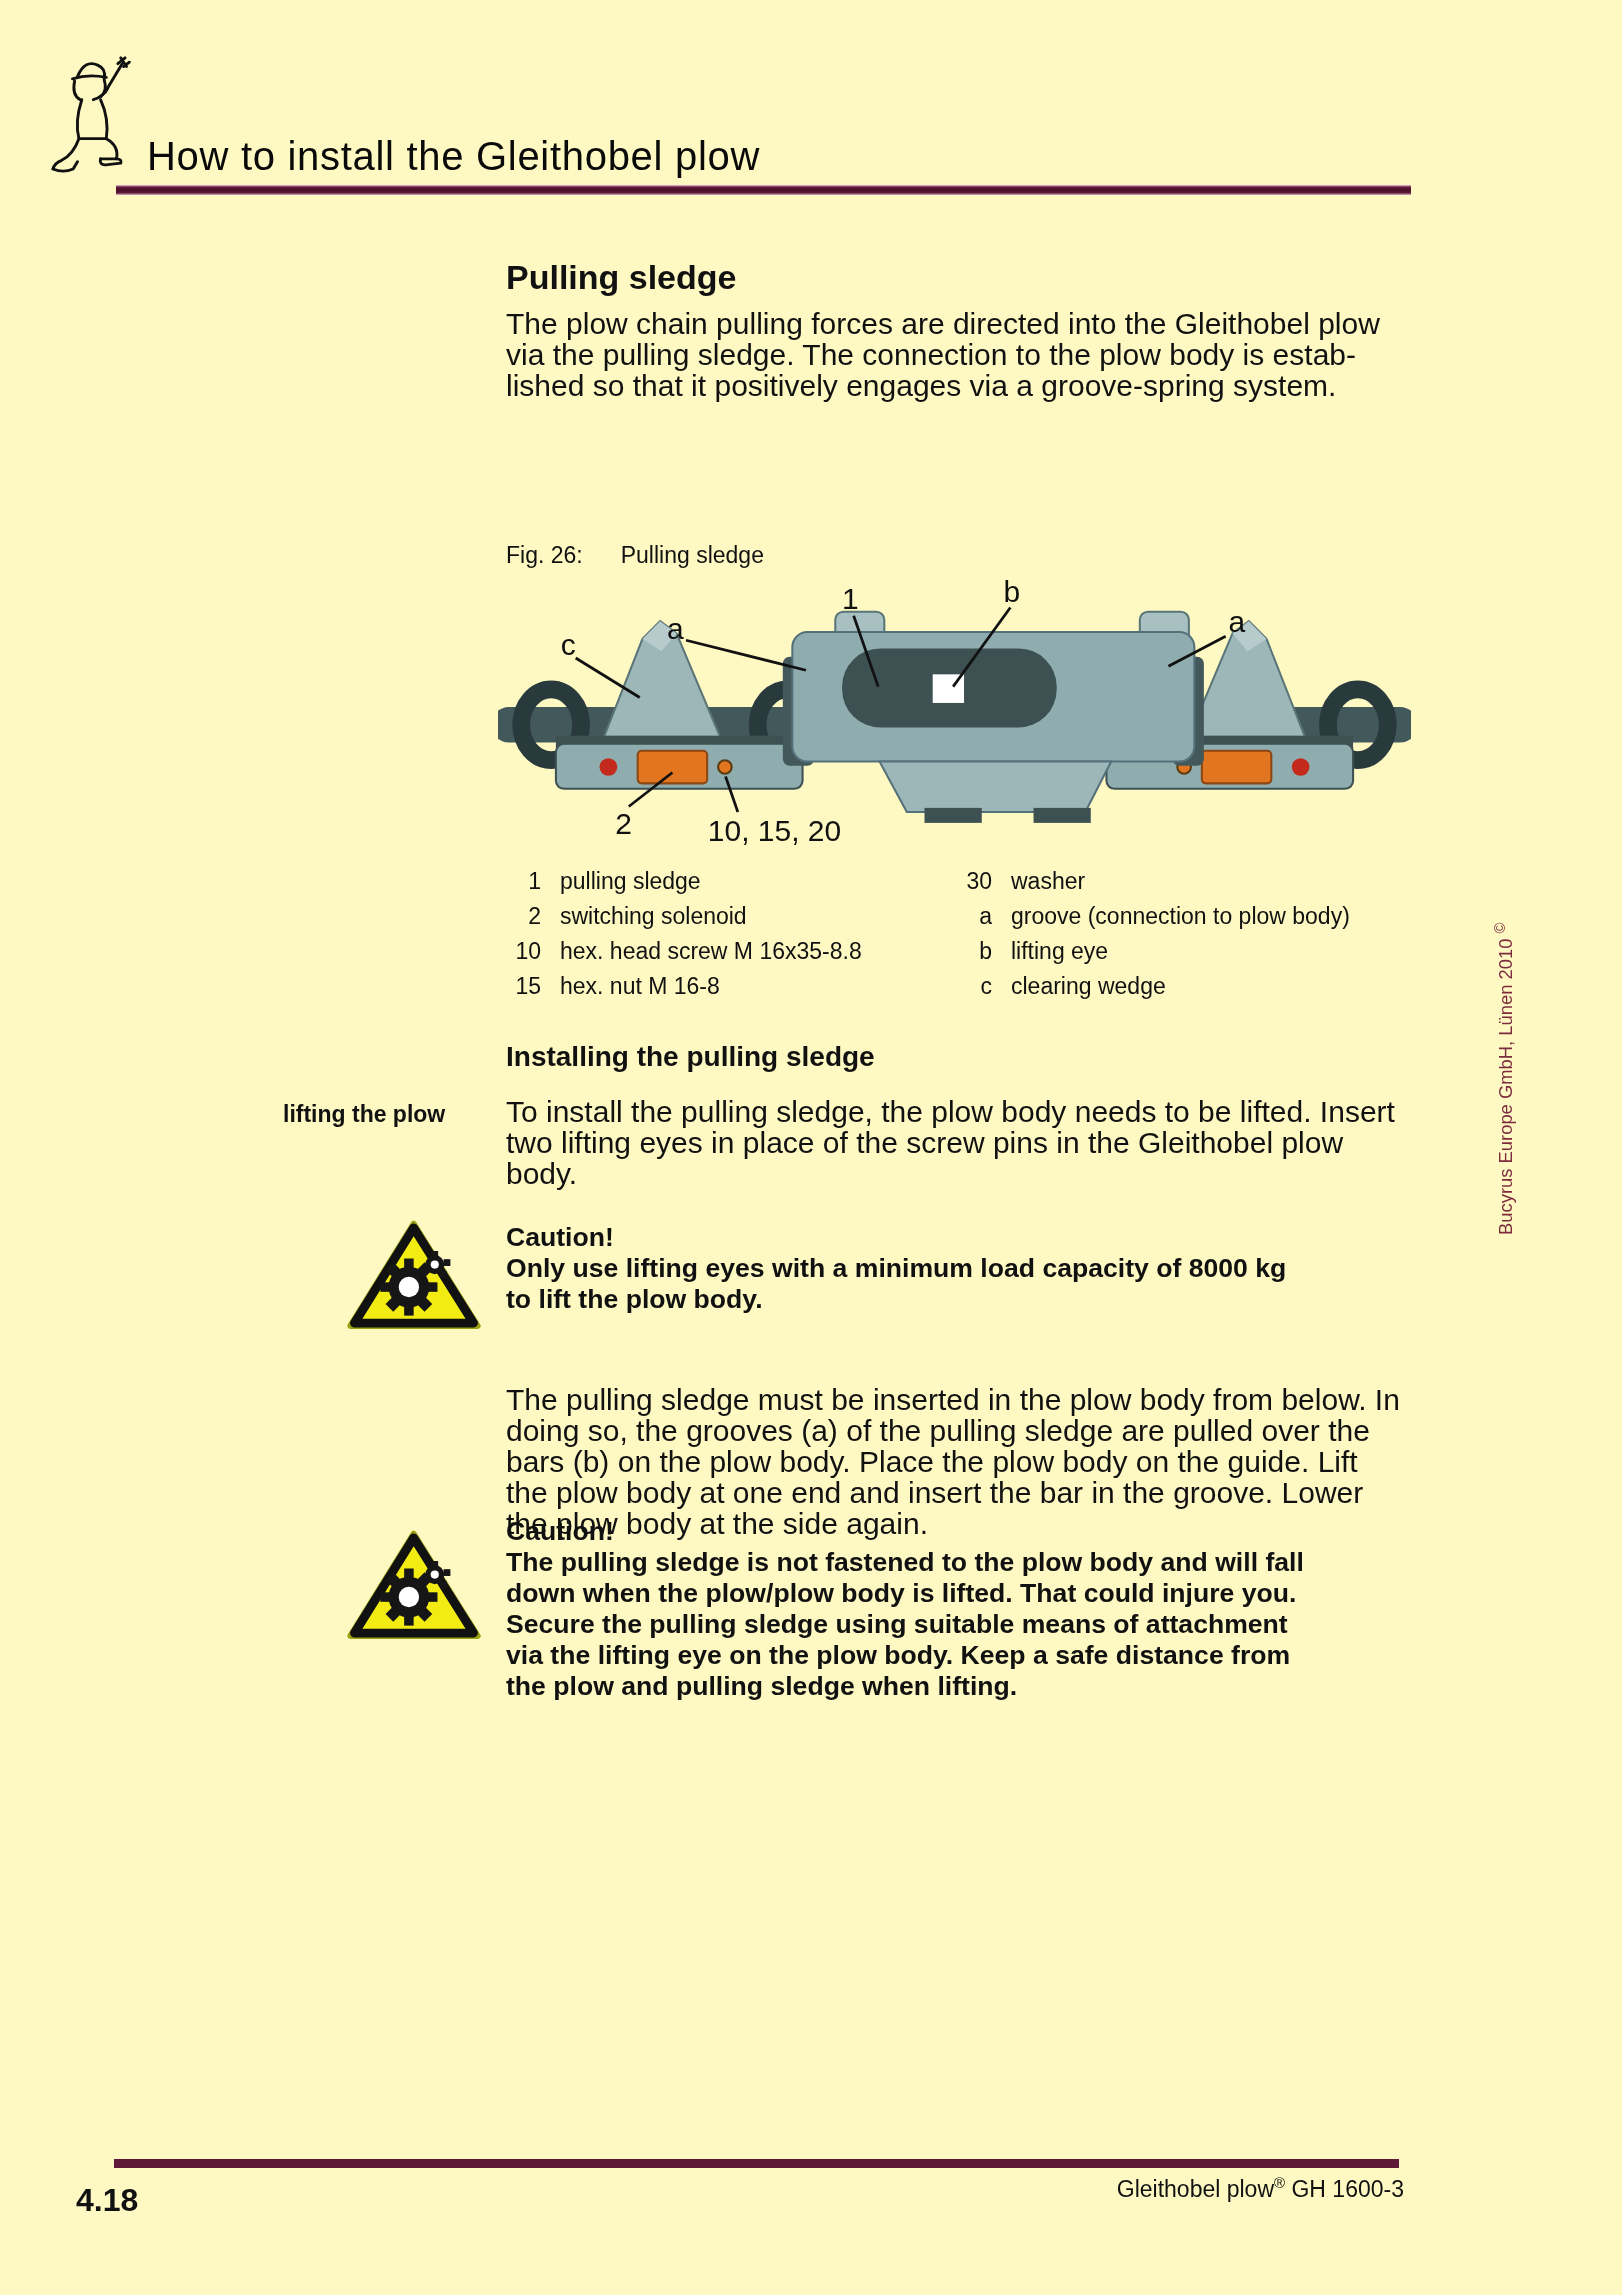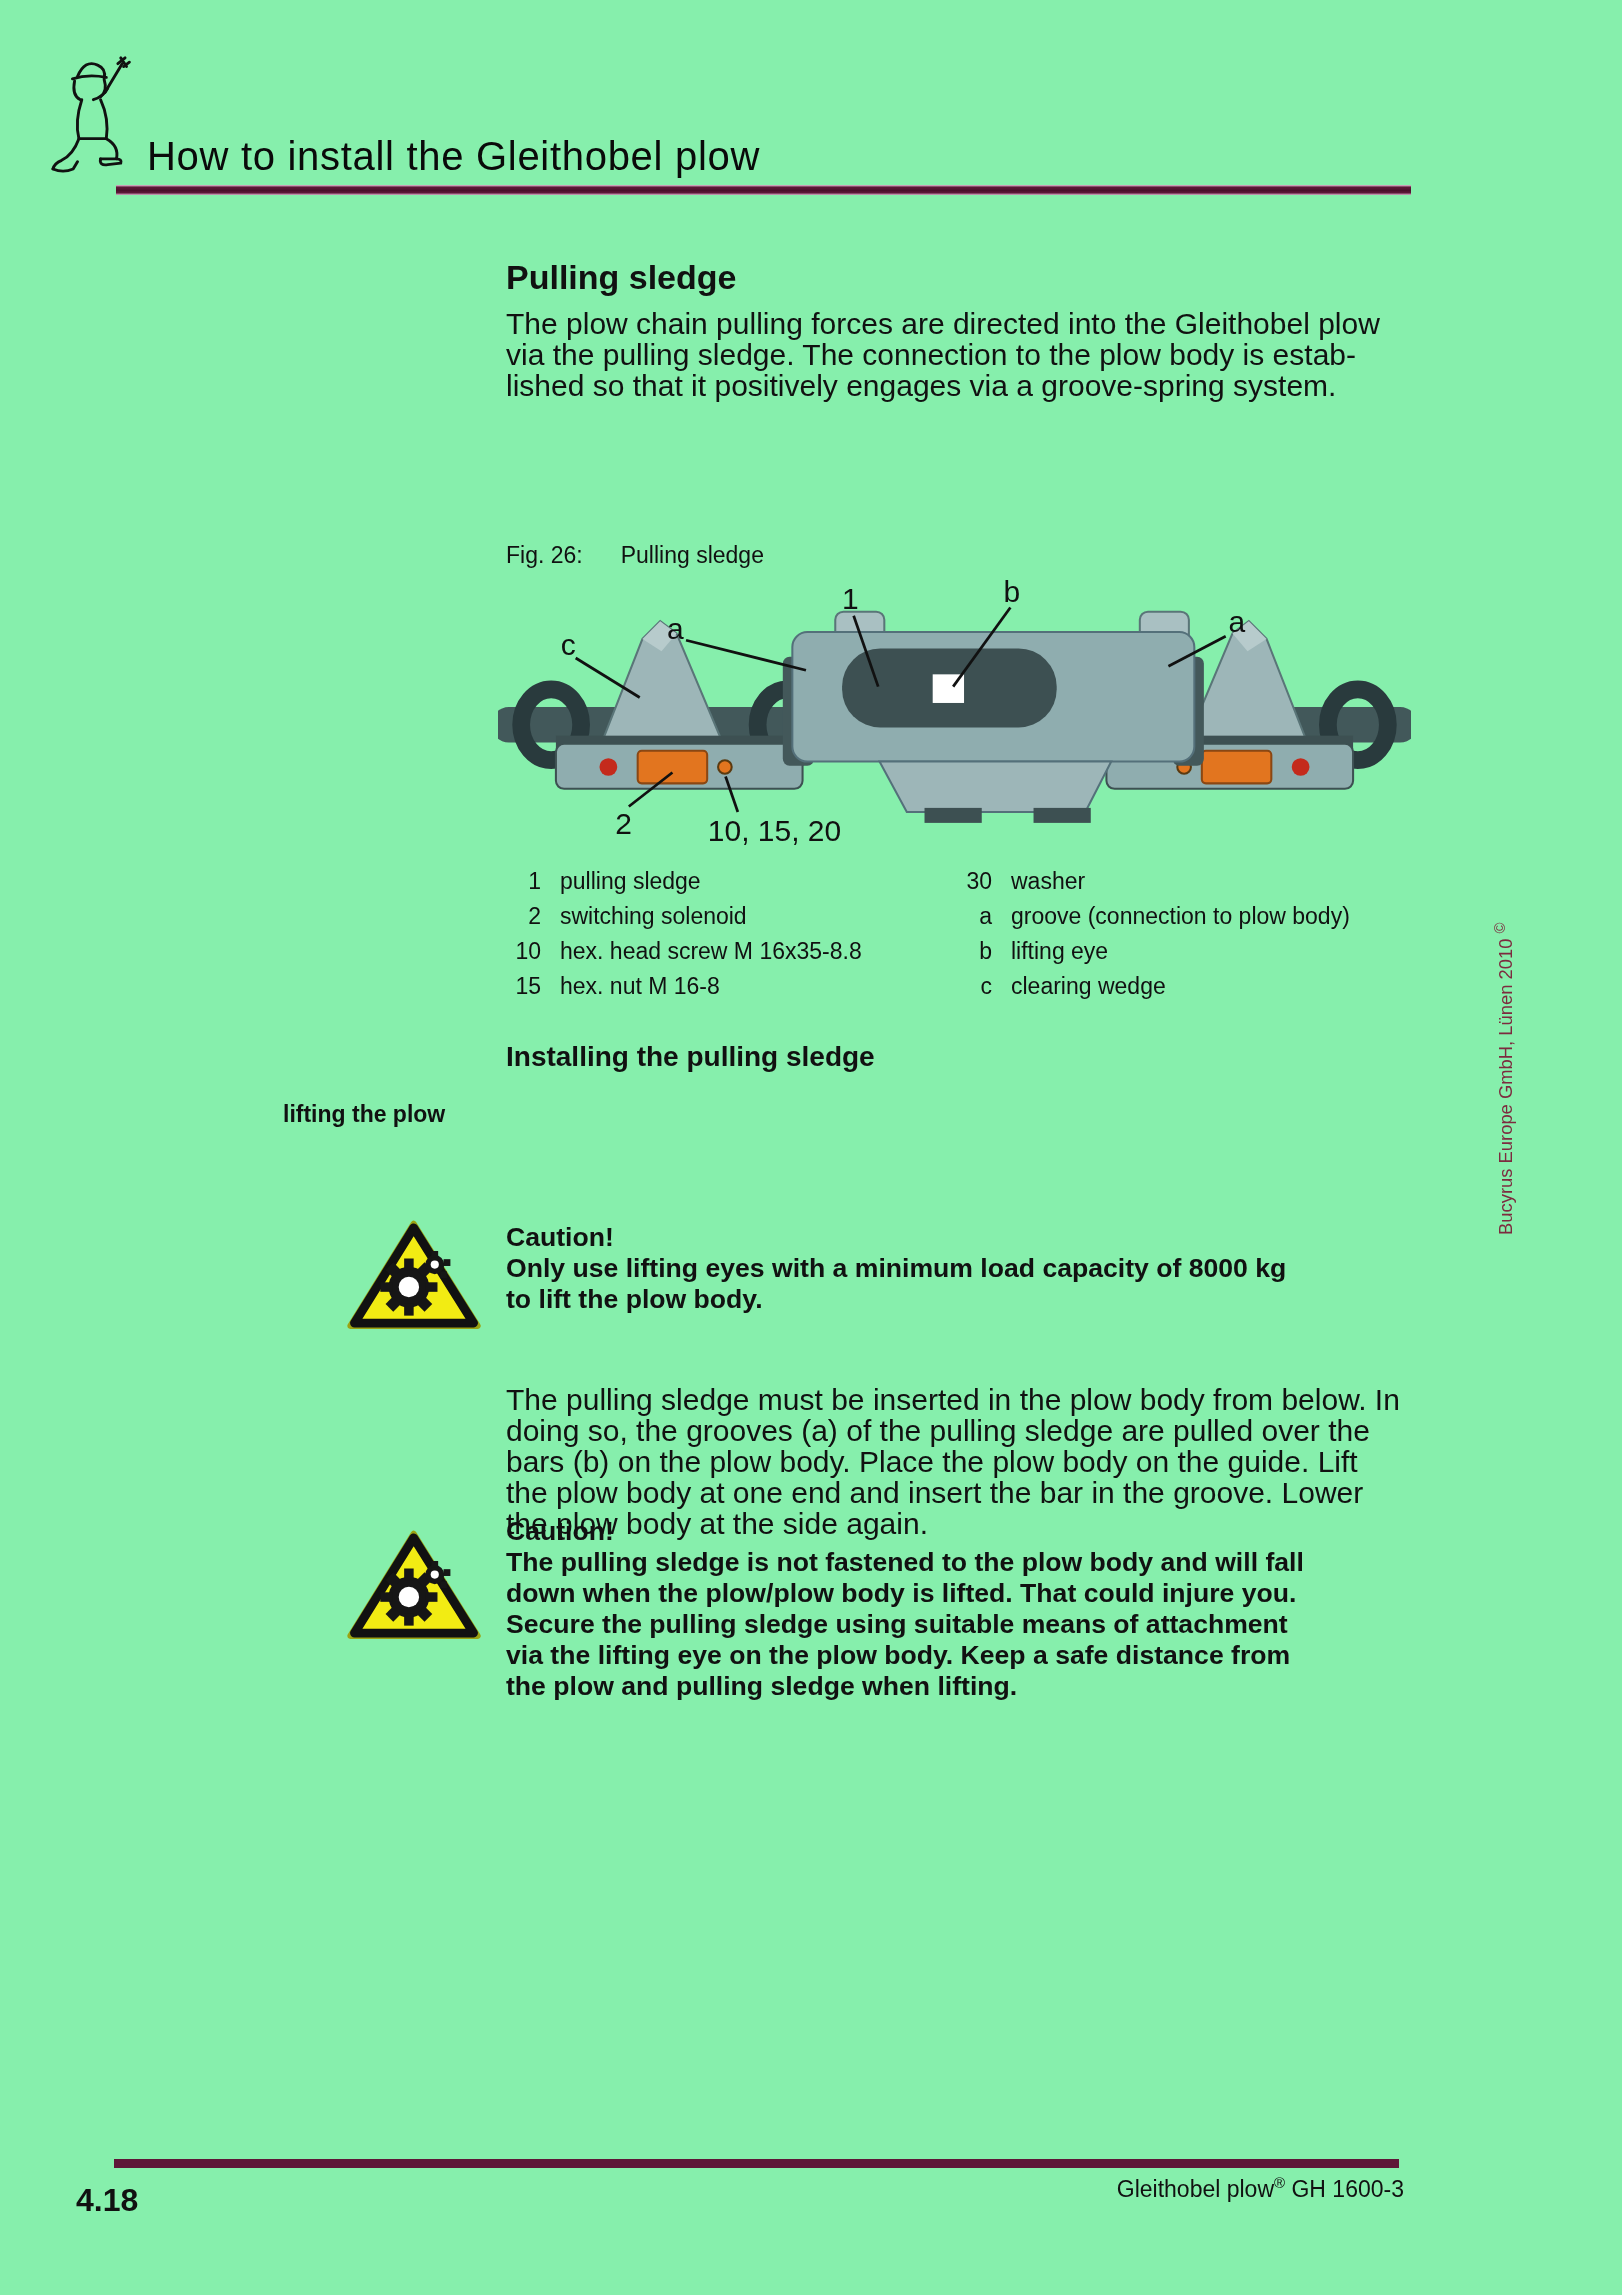--- a/index.html
+++ b/index.html
@@ -1,17 +1,17 @@
 <!DOCTYPE html>
 <html style="font-size:11px"><head>
 <meta charset="utf-8">
 <style>
   html,body{margin:0;padding:0;background:#888;}
   .page{
-    position:relative;width:1623px;height:2295px;background:#86efac;
+    position:relative;width:1623px;height:2295px;background:#fef9c3;
     font-family:"Liberation Sans", sans-serif;color:#111;overflow:hidden;
   }
   .abs{position:absolute;}
   .pre{white-space:pre-line;}
   .page-title{font-size:40px;letter-spacing:0.7px;color:#0a0a0a;}
   .hrule{background:linear-gradient(to bottom,#e9c7dc 0%,#5e1838 22%,#4a0f2b 55%,#5e1838 78%,#d9b2cc 100%);}
   .h1{font-size:34px;font-weight:bold;}
   .h2{font-size:28px;font-weight:bold;}
   .body-text{font-size:30px;line-height:31px;}
   .caption{font-size:23px;font-weight:normal;}
@@ -164,20 +164,23 @@
     <div class="plrow">
         <span class="plnum" style="width:39px">c</span>
         <span>clearing wedge</span>
       </div>
   </div>
 
   <div class="abs h2" style="left:506px;top:1041px">Installing the pulling sledge</div>
 
   <div class="abs margin-label" style="left:283px;top:1101px">lifting the plow</div>
 
+  <div class="abs body-text pre" style="left:506px;top:1096px;width:927px">To install the pulling sledge, the plow body needs to be lifted. Insert
+two lifting eyes in place of the screw pins in the Gleithobel plow
+body.</div>
 
   <svg class="abs" style="left:344px;top:1217px" width="140" height="117" viewBox="0 0 205 172">
     <path d="M102 10 L196 160 L9 160 Z" fill="#f2ec13" stroke="#9ba313" stroke-width="9" stroke-linejoin="round"></path>
     <path d="M102 16 L190 156 L15 156 Z" fill="#f2ec13" stroke="#111" stroke-width="13" stroke-linejoin="round"></path>
     <g>
       <g fill="#161616">
         <circle cx="95" cy="103" r="30"></circle>
         <g>
           <rect x="88" y="61" width="14" height="18"></rect>
           <rect x="88" y="127" width="14" height="18"></rect>

